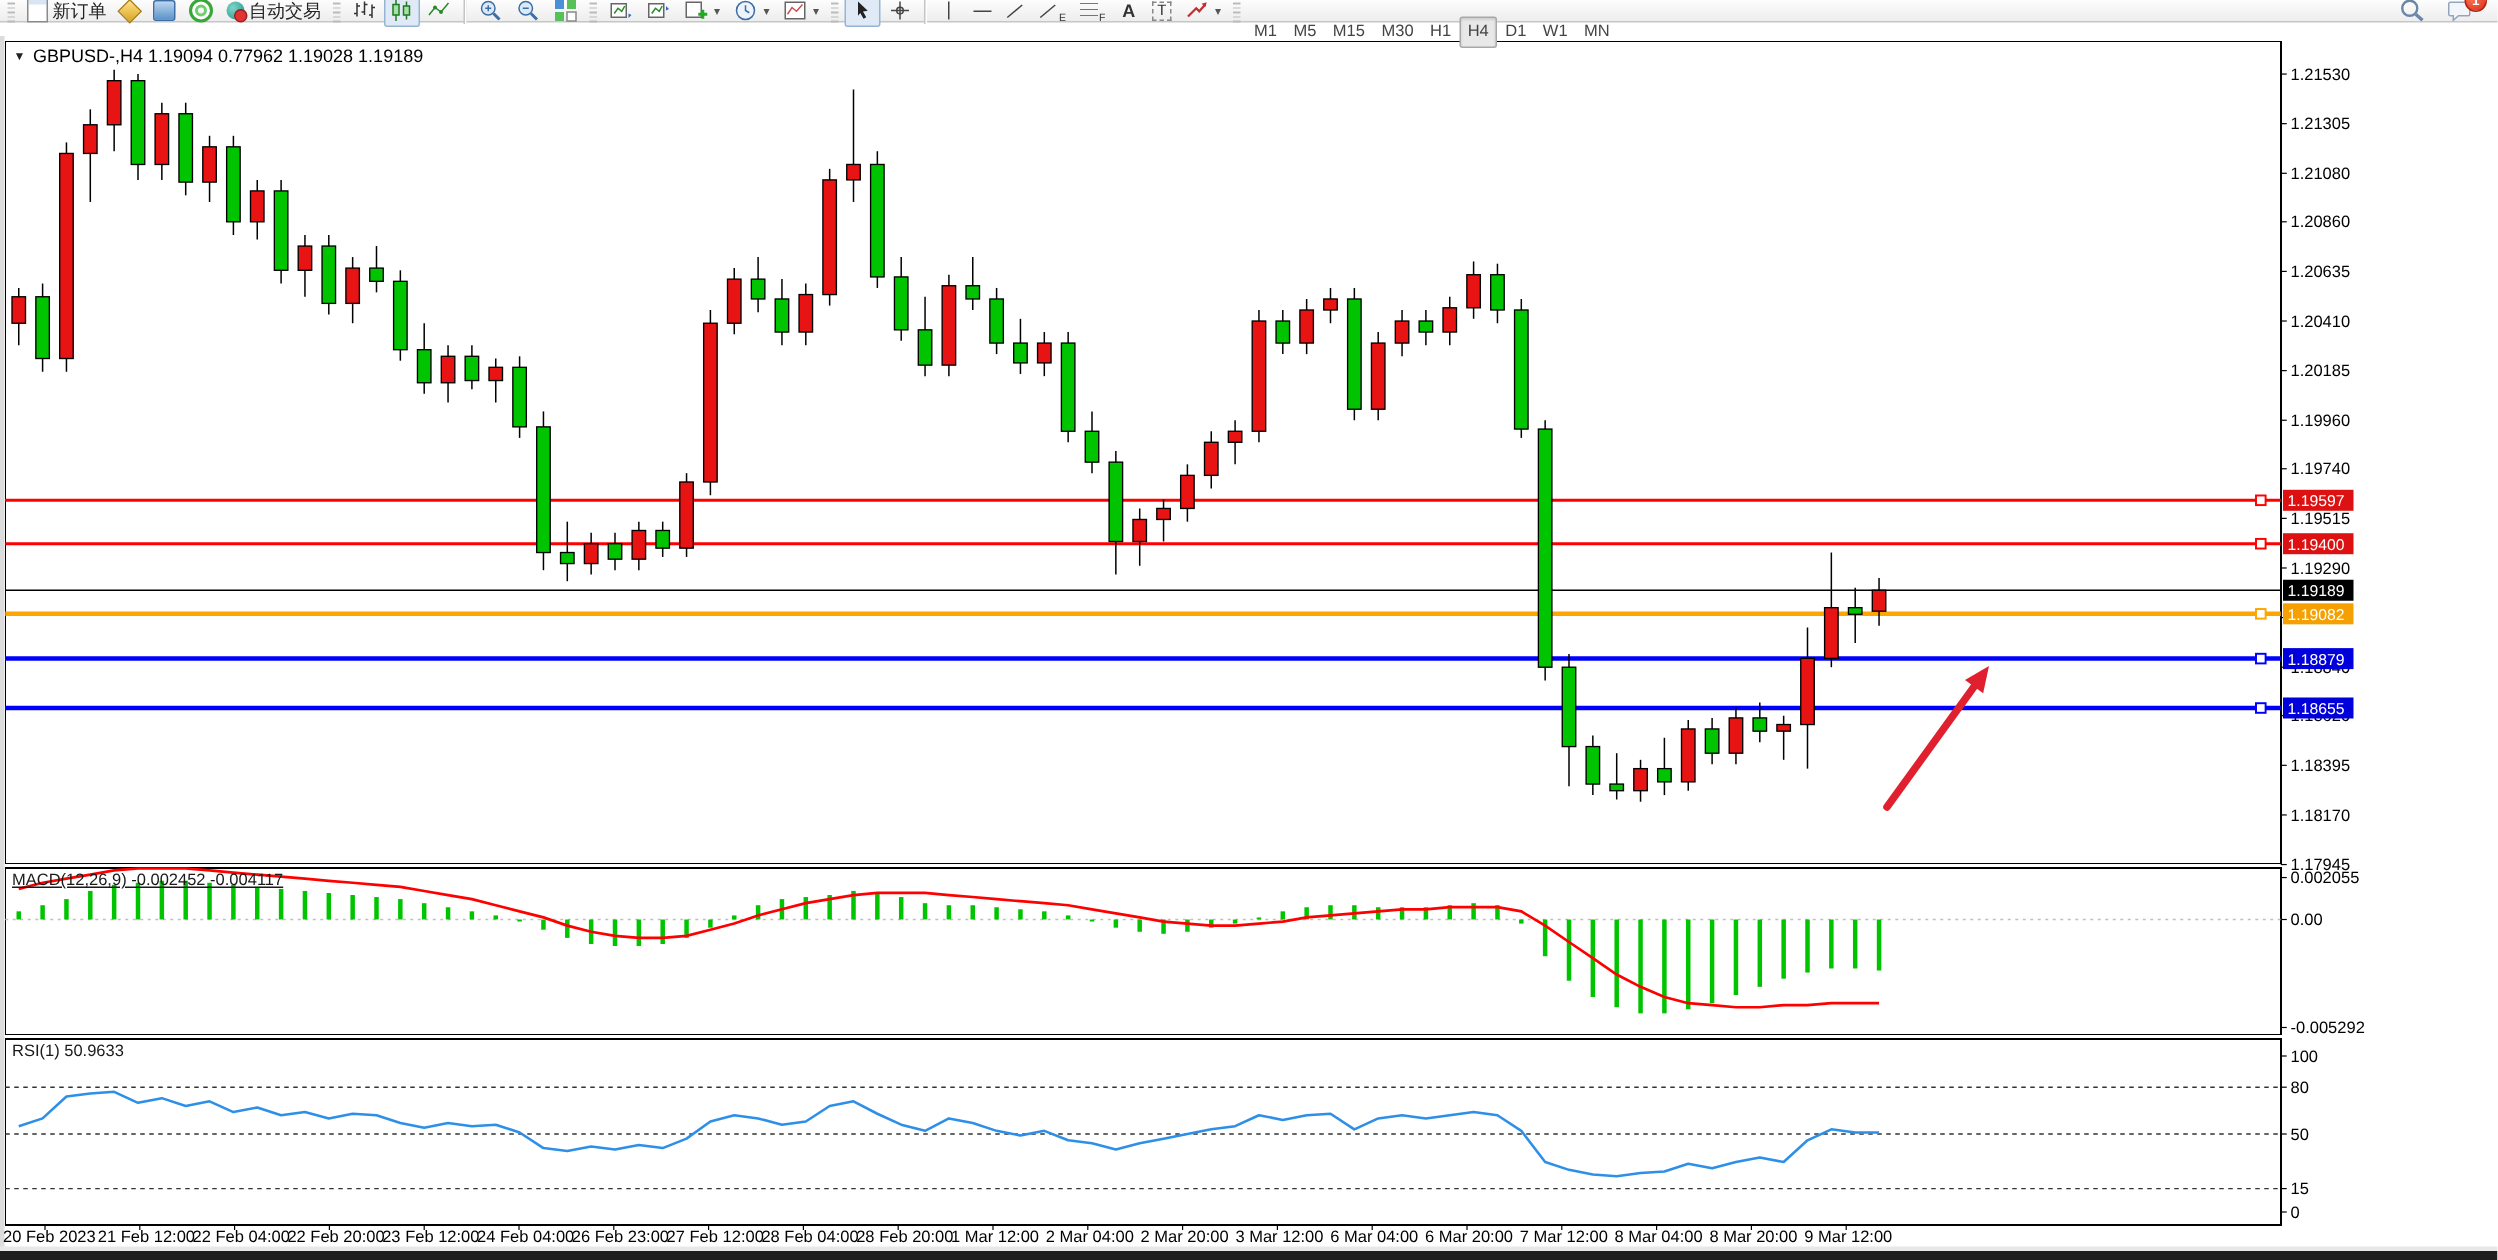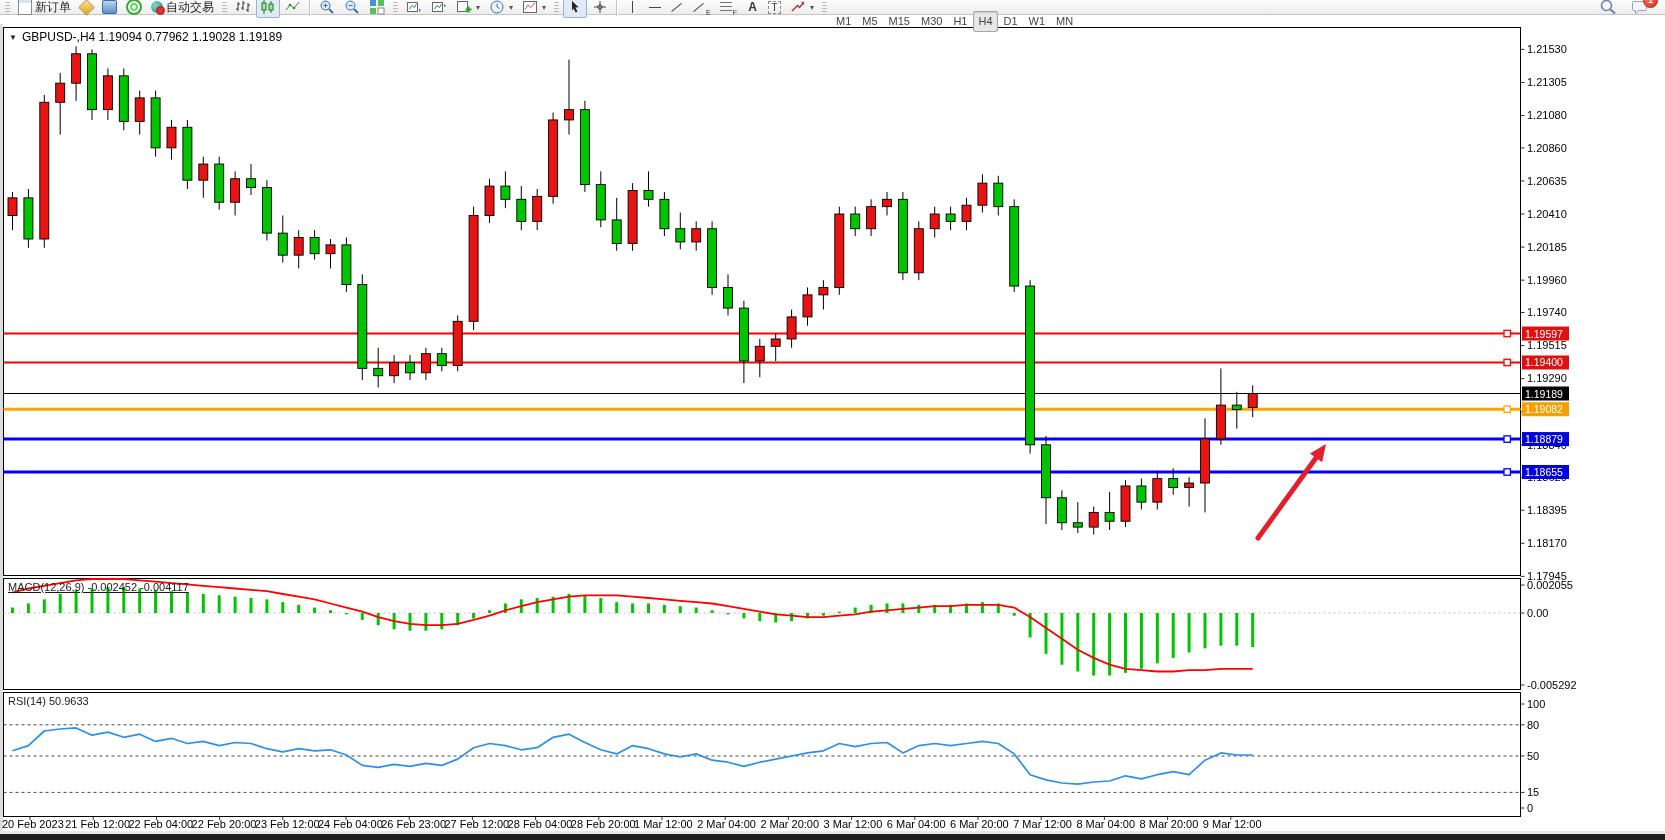--- a/index.html
+++ b/index.html
@@ -251,21 +251,21 @@
       <span class="badge">1</span>
     </button>
   </div>
 </div>
 
 <div class="chart-title">
   <span class="tri">▼</span>
   <span>GBPUSD-,H4  1.19094 0.77962 1.19028 1.19189</span>
 </div>
 <div class="panel-label" id="macd-label">MACD(12,26,9) -0.002452 -0.004117</div>
-<div class="panel-label" id="rsi-label">RSI(14) 50.9633</div>
+<div class="panel-label" id="rsi-label">RSI(1) 50.9633</div>
 
 <svg id="cv" width="1665" height="840" viewBox="0 0 1665 840">
     <rect x="0" y="24" width="1665" height="808" fill="#ffffff"></rect>
     <rect x="0" y="24" width="3" height="808" fill="#dcdcdc"></rect>
     <rect x="0" y="831" width="1665" height="3" fill="#e8e8e8"></rect>
     <rect x="0" y="834" width="1665" height="6" fill="#1f1f1f"></rect>
     <g stroke="#000" fill="none" stroke-width="1" shape-rendering="crispEdges">
       <rect x="3.5" y="27.5" width="1517" height="548"></rect>
       <rect x="3.5" y="578.5" width="1517" height="111"></rect>
       <rect x="3.5" y="692.5" width="1517" height="124"></rect>

